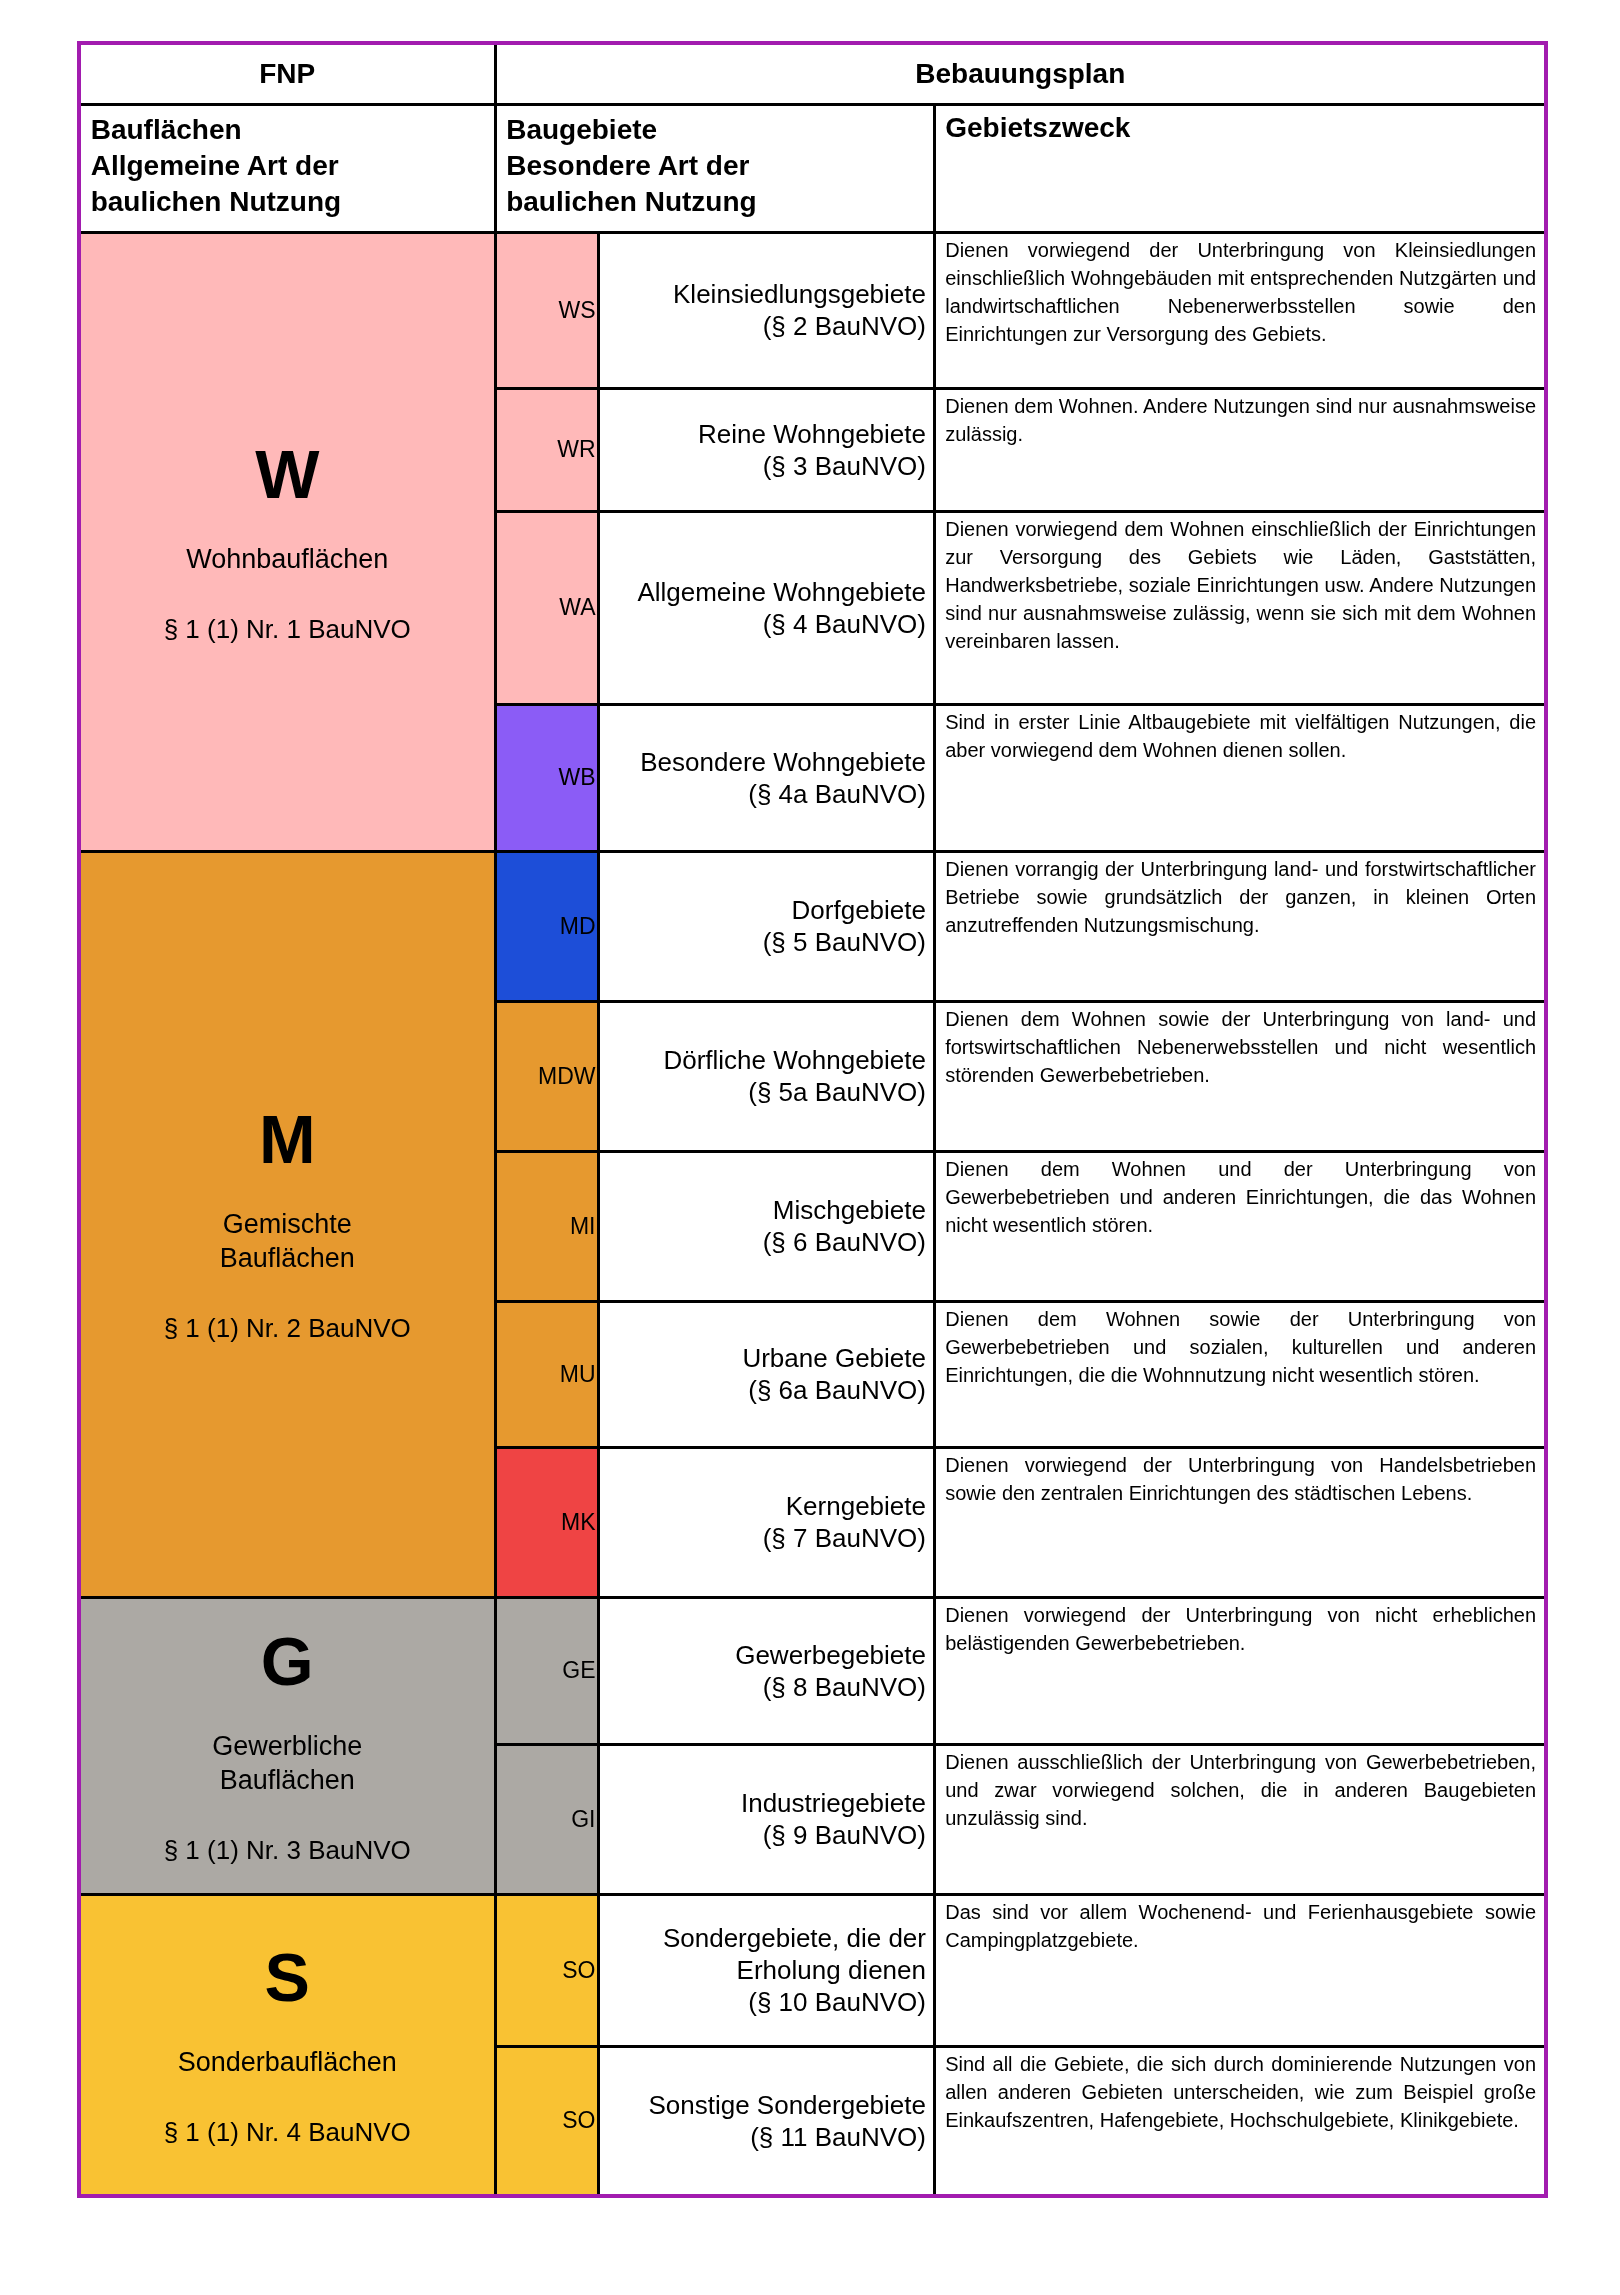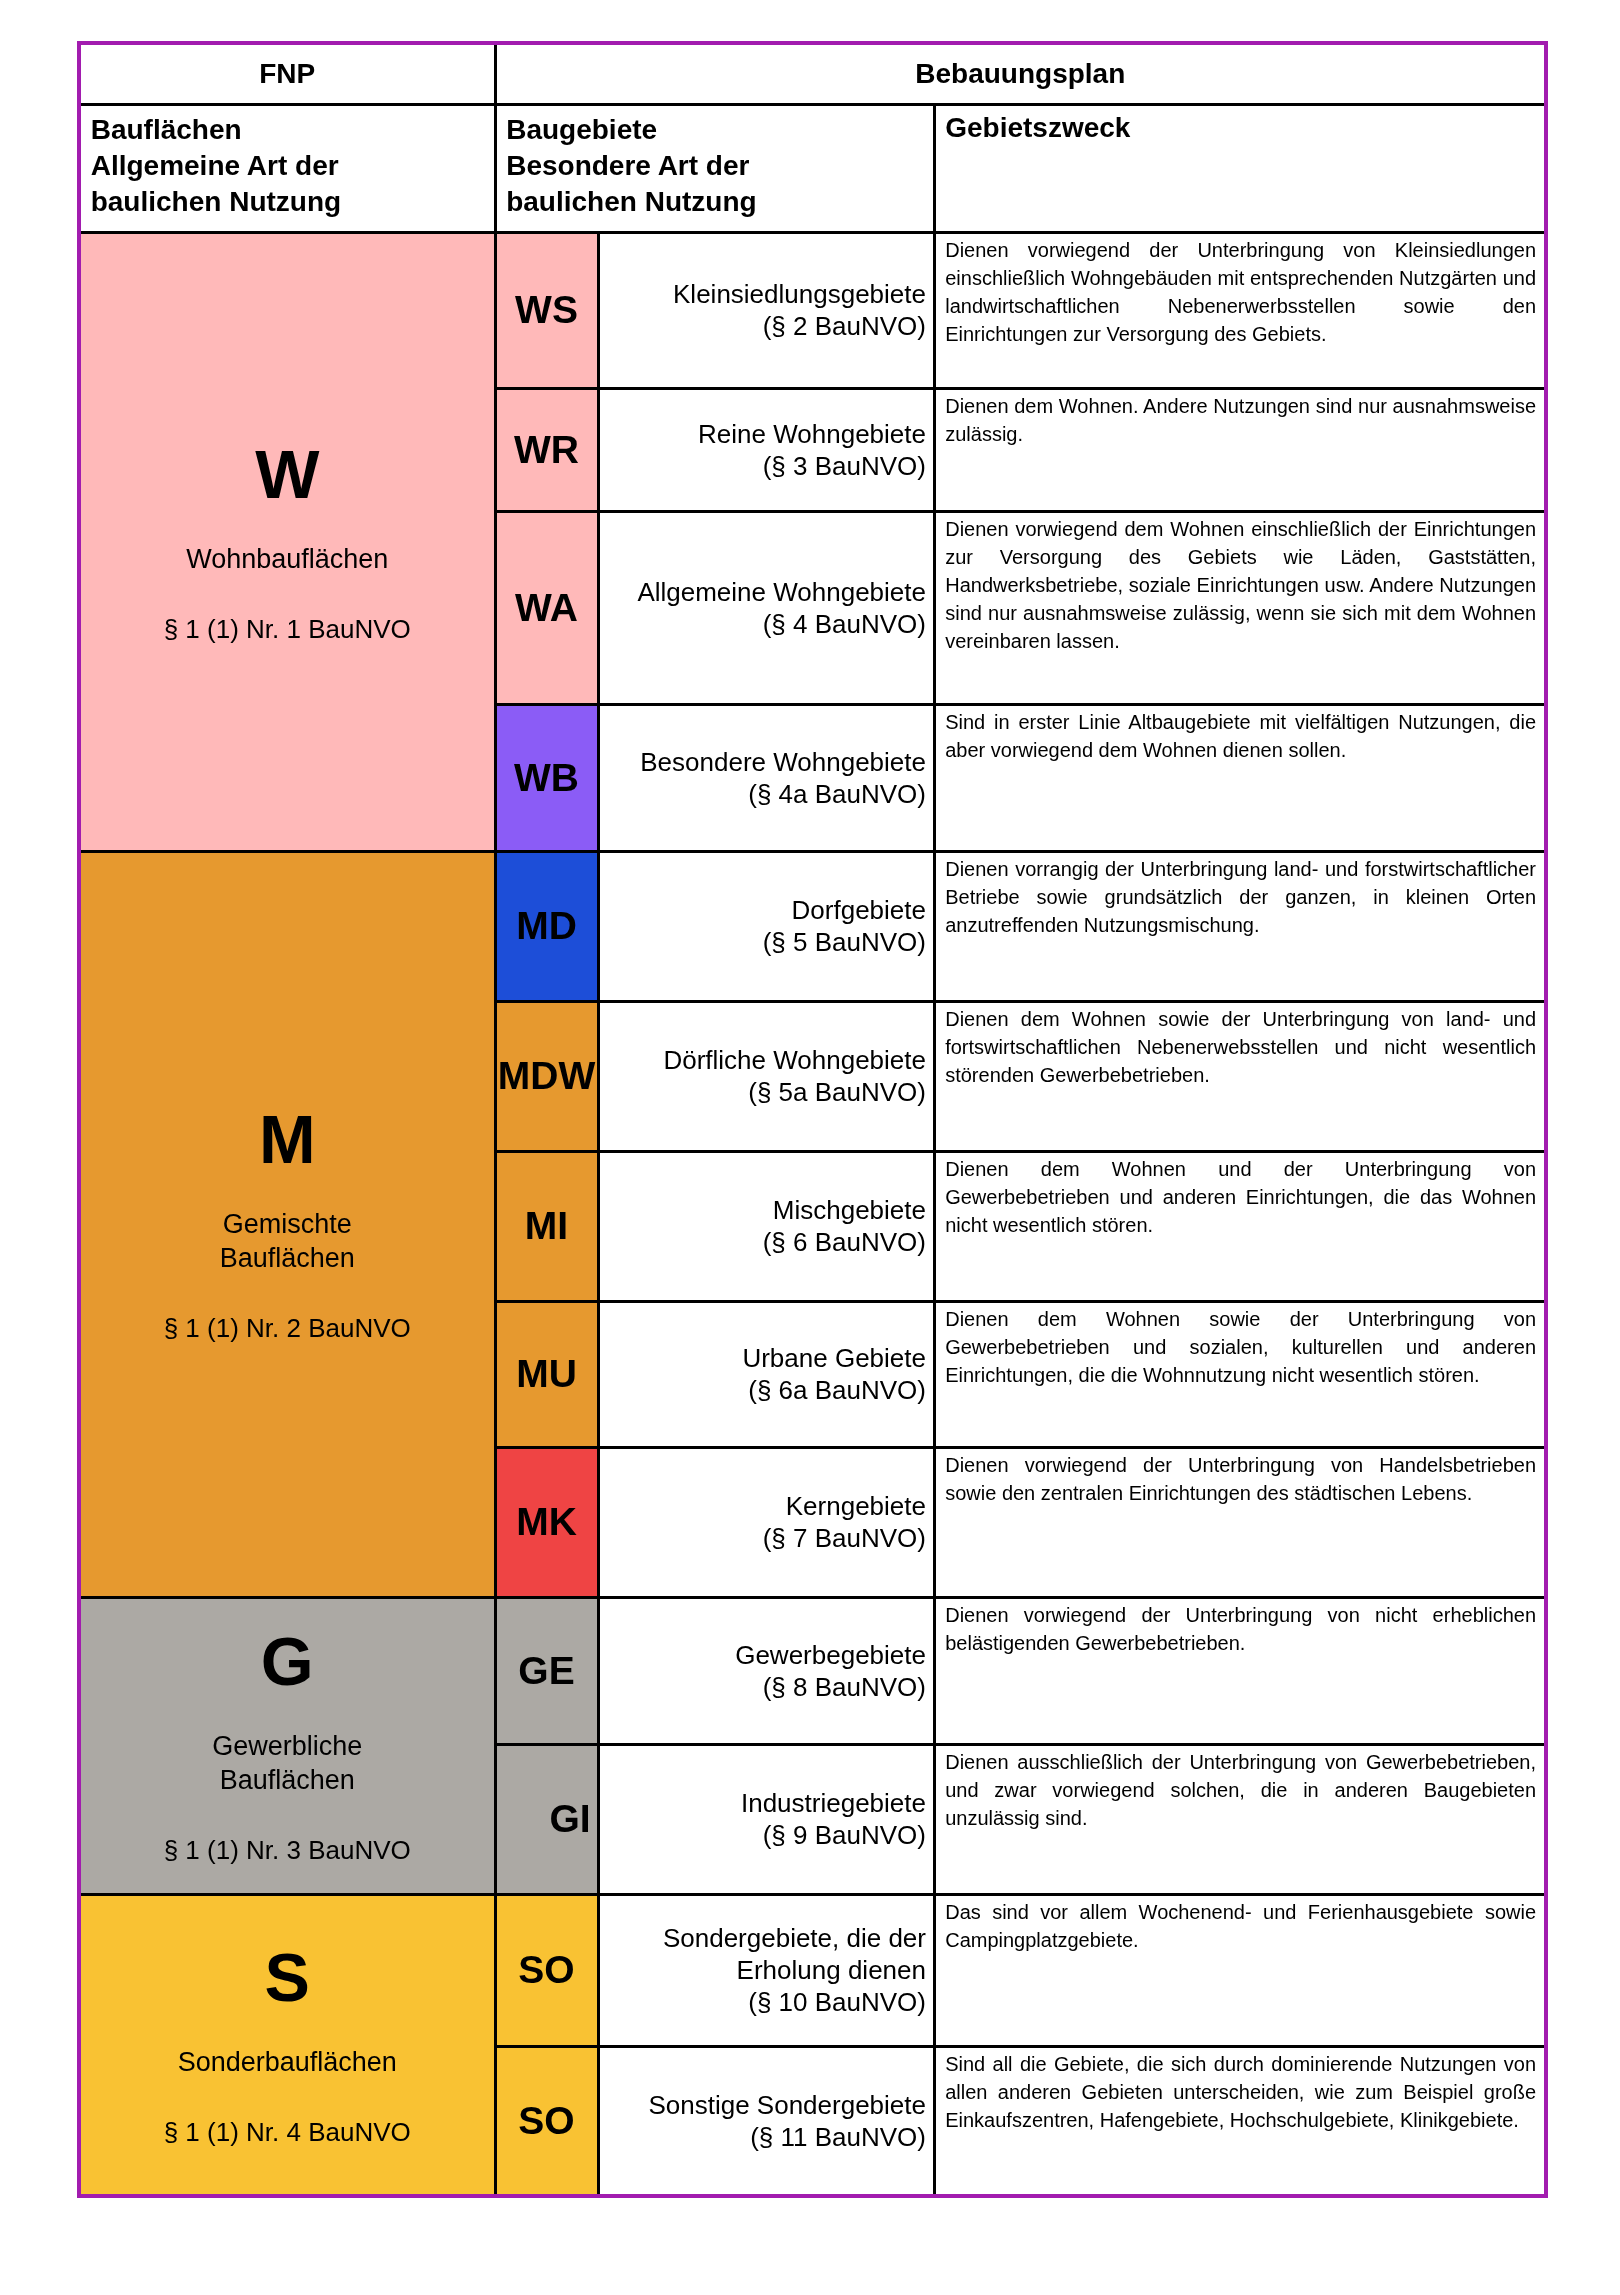--- a/index.html
+++ b/index.html
@@ -8,21 +8,21 @@
   td,th{border:3.2px solid #000;background:#fff;overflow:hidden;}
   th{font-weight:bold;font-size:28px;}
   .th-center{text-align:center;vertical-align:middle;}
   .th-left{text-align:left;vertical-align:top;padding:6.5px 9.7px;}
   .th-left span{display:block;line-height:36px;}
   .wrapcap{max-width:348px;}
   td.group{text-align:center;vertical-align:middle;padding:0 8px;}
   .gletter{font-size:68px;font-weight:bold;line-height:1;margin-bottom:34px;}
   .gtitle{font-size:27px;line-height:34px;max-width:243px;margin:0 auto 39px auto;}
   .gref{font-size:26px;line-height:29px;}
-  td.abbr{text-align:center;vertical-align:middle;font-weight:bold;font-size:39px;}
+  td.abbr{text-align:right;vertical-align:middle;font-weight:normal;font-size:23px;}
   td.name{text-align:right;vertical-align:middle;font-size:26px;line-height:32px;padding:0 6.5px;}
   td.name span{display:block;}
   td.zweck{vertical-align:top;text-align:justify;font-size:20px;line-height:28px;padding:2.4px 8px 3.2px 9.7px;}
 </style>
 </head>
 <body>
 
 <table>
   <colgroup>
     <col style="width:416px">

